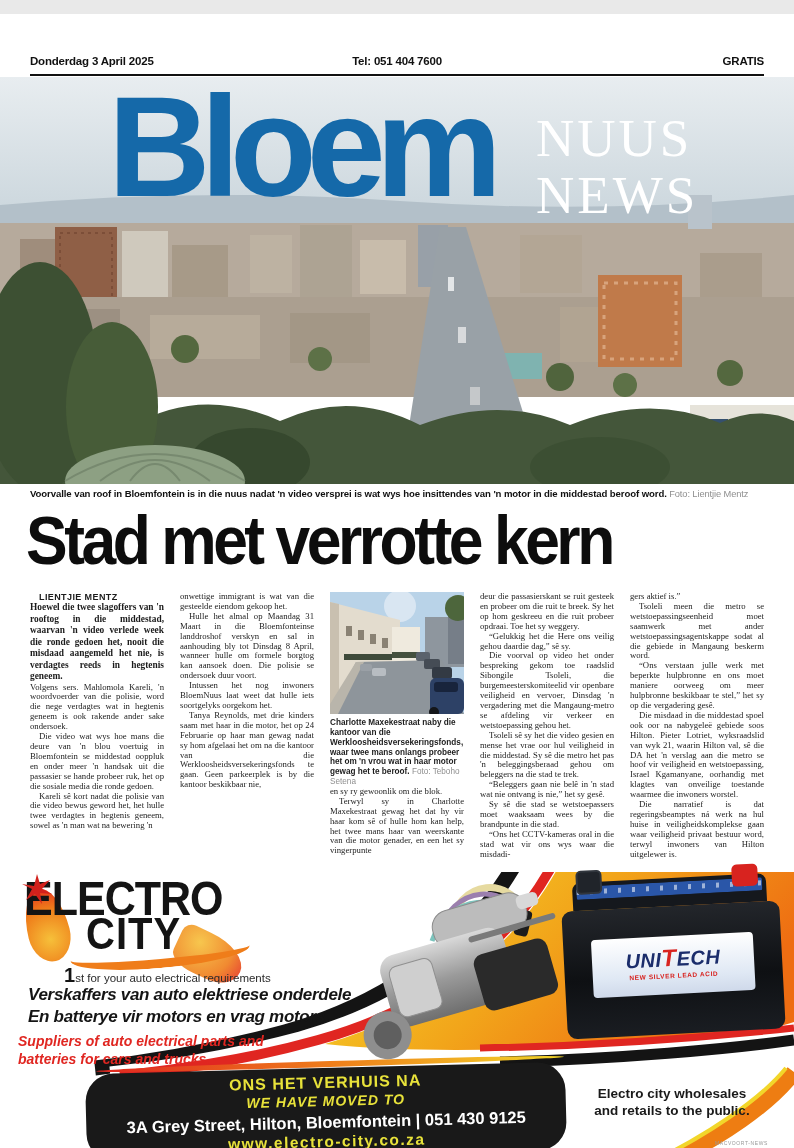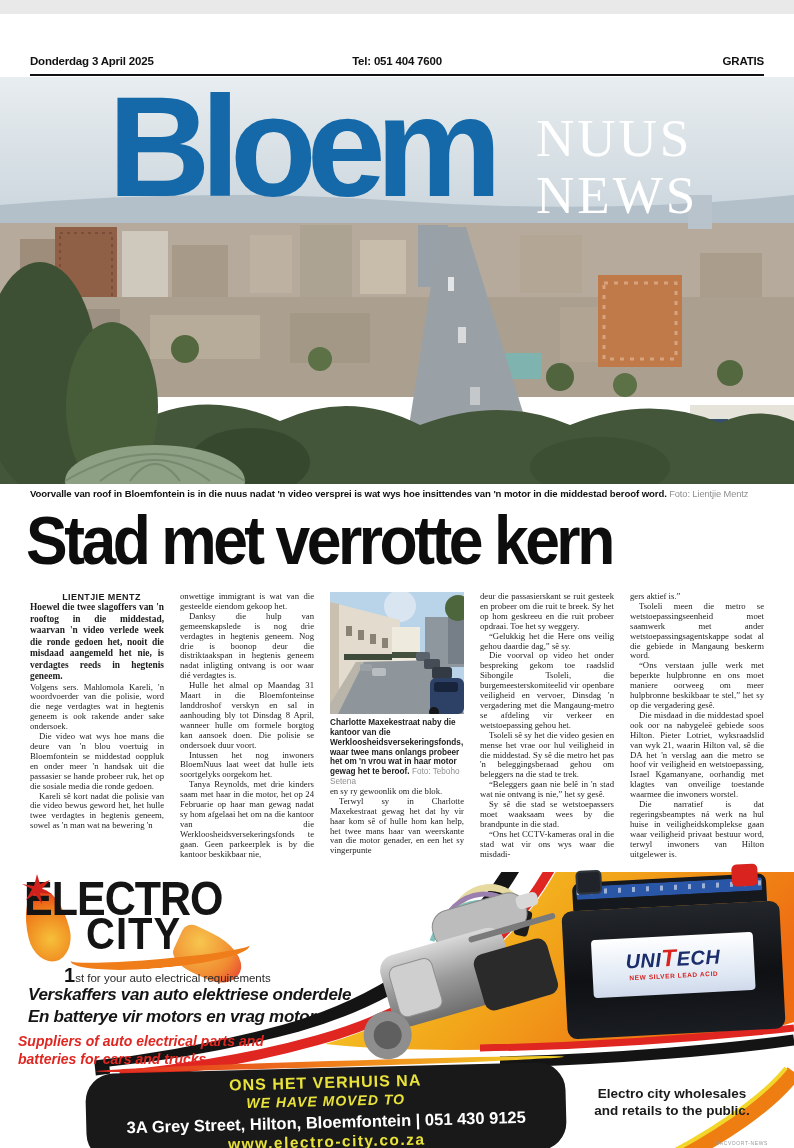--- a/index.html
+++ b/index.html
@@ -33,21 +33,21 @@
   .headline{position:absolute;top:487px;left:26px;width:760px;
       font-size:63px;font-weight:bold;letter-spacing:-3.5px;color:#0d0d0d;
       white-space:nowrap;transform:scaleX(0.99) scaleY(1.08);transform-origin:left top;}
 
   
   .article{position:absolute;top:578px;left:30px;width:734px;height:276px;
       display:flex;gap:16px;font-family:"Liberation Serif",serif;overflow:hidden;}
   .col{flex:0 0 134px;width:134px;font-size:8.7px;line-height:1.14;
        text-align:justify;color:#1c1c1c;}
   .byline{font-family:"Liberation Sans",sans-serif;font-weight:bold;font-size:9px;
-       text-align:center;letter-spacing:0.4px;margin:0 0 12px 0;}
+       letter-spacing:0.4px;margin:0 0 12px 0;}
   .intro{font-weight:bold;font-size:9.4px;line-height:1.22;margin:0 0 10px 0;}
   .col p{margin:0;text-indent:9px;}
   .col p.noind{text-indent:0;}
   .inline-photo{width:134px;height:122px;margin-bottom:4px;}
   .inline-photo svg{display:block;}
   .inline-caption{font-family:"Liberation Sans",sans-serif;font-weight:bold;
       font-size:8.2px;line-height:1.2;text-align:left;margin:0 0 9px 0;}
   .inline-caption .credit{font-weight:normal;color:#8f8f8f;}
 
   
@@ -191,21 +191,20 @@
   <div class="article">
     <div class="col">
       <p class="byline">LIENTJIE MENTZ</p>
       <p class="intro noind">Hoewel die twee slagoffers van 'n rooftog in die middestad, waarvan 'n video verlede week die ronde gedoen het, nooit die misdaad aangemeld het nie, is verdagtes reeds in hegtenis geneem.</p>
       <p class="noind">Volgens sers. Mahlomola Kareli, 'n woordvoerder van die polisie, word die nege verdagtes wat in hegtenis geneem is ook rakende ander sake ondersoek.</p>
       <p>Die video wat wys hoe mans die deure van 'n blou voertuig in Bloemfontein se middestad ooppluk en onder meer 'n handsak uit die passasier se hande probeer ruk, het op die sosiale media die ronde gedoen.</p>
       <p>Kareli sê kort nadat die polisie van die video bewus geword het, het hulle twee verdagtes in hegtenis geneem, sowel as 'n man wat na bewering 'n</p>
     </div>
     <div class="col">
       <p class="noind">onwettige immigrant is wat van die gesteelde eiendom gekoop het.</p>
-      <p>Danksy die hulp van gemeenskapslede is nog drie verdagtes in hegtenis geneem. Nog drie is boonop deur die distriktaakspan in hegtenis geneem nadat inligting ontvang is oor waar dié verdagtes is.</p>
       <p>Hulle het almal op Maandag 31 Maart in die Bloemfonteinse landdroshof verskyn en sal in aanhouding bly tot Dinsdag 8 April, wanneer hulle om formele borgtog kan aansoek doen. Die polisie se ondersoek duur voort.</p>
       <p>Intussen het nog inwoners BloemNuus laat weet dat hulle iets soortgelyks oorgekom het.</p>
       <p>Tanya Reynolds, met drie kinders saam met haar in die motor, het op 24 Februarie op haar man gewag nadat sy hom afgelaai het om na die kantoor van die Werkloosheidsversekeringsfonds te gaan. Geen parkeerplek is by die kantoor beskikbaar nie,</p>
     </div>
     <div class="col">
       <div class="inline-photo">
         <svg width="134" height="122" viewBox="0 0 134 122">
           <rect x="0" y="0" width="134" height="122" fill="#b9d3e8"></rect>
           <circle cx="70" cy="14" r="16" fill="#d9e6f2"></circle>
           <polygon points="0,10 70,28 70,95 0,112" fill="#e3dcce"></polygon>

